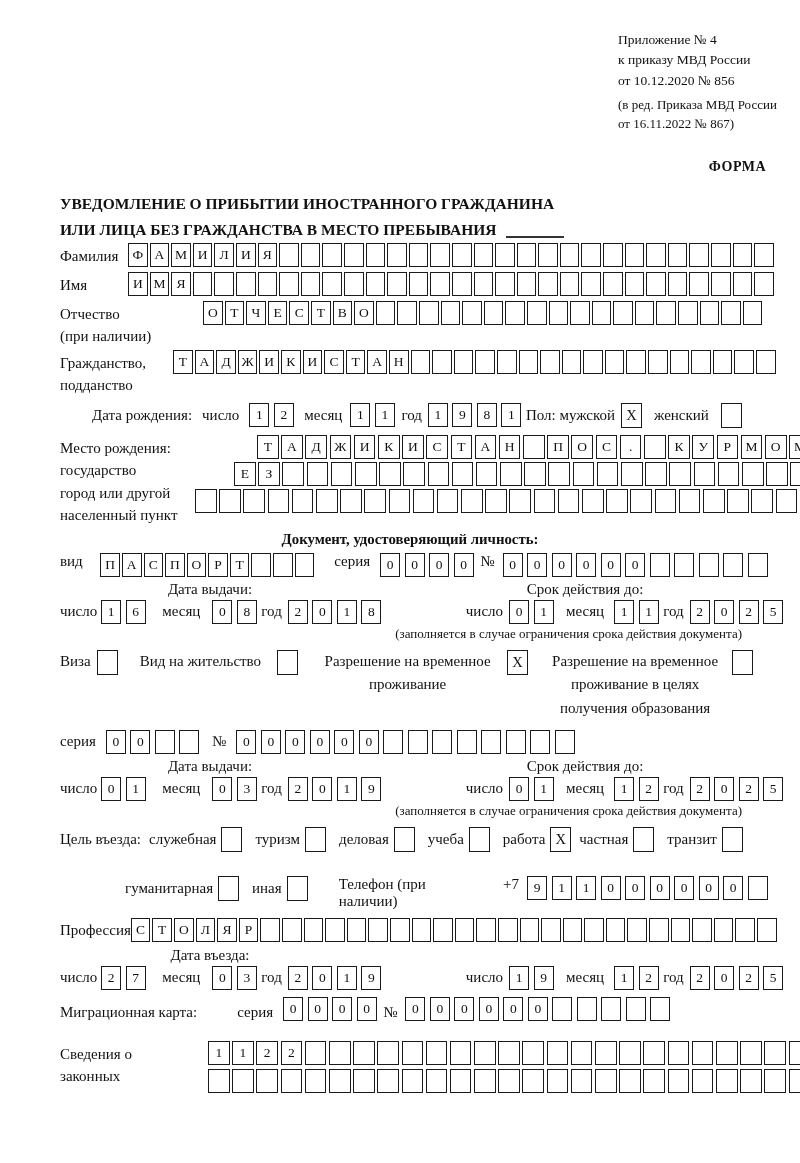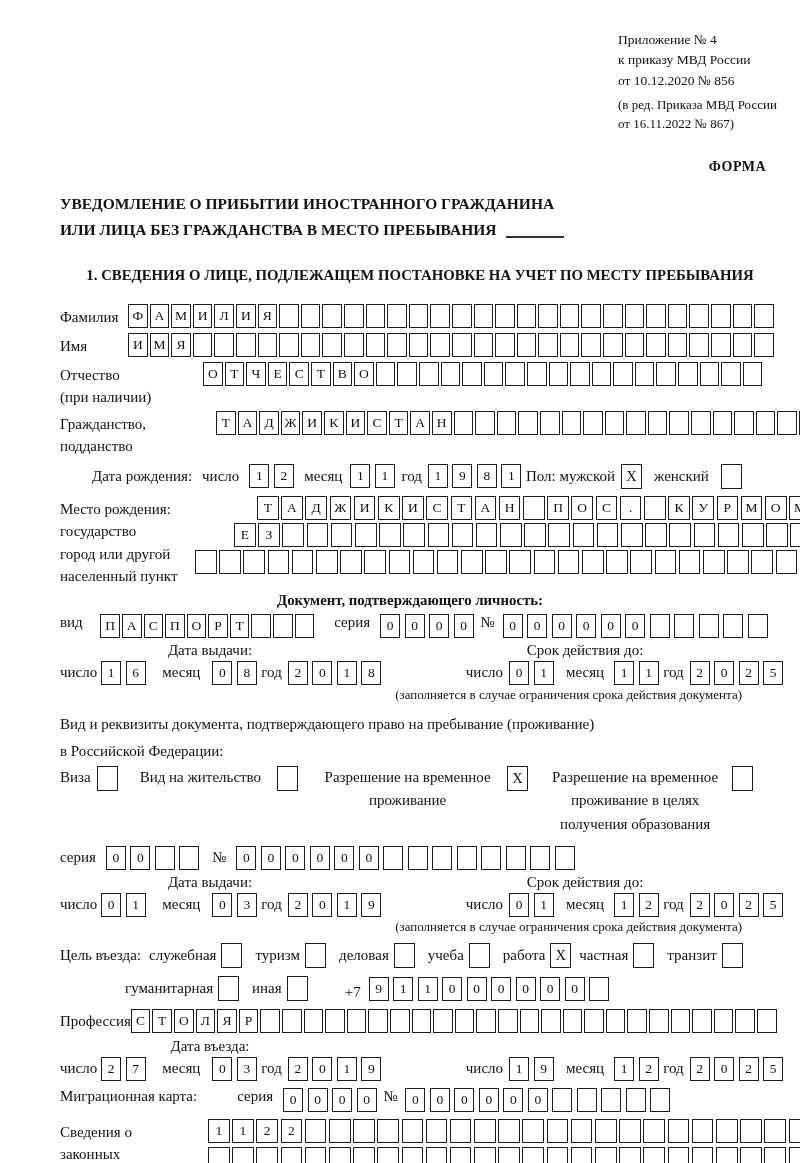--- a/index.html
+++ b/index.html
@@ -55,21 +55,20 @@
     </div>
   </div>
 
   <div class="forma">ФОРМА</div>
 
   <div class="title">
     <div>УВЕДОМЛЕНИЕ О ПРИБЫТИИ ИНОСТРАННОГО ГРАЖДАНИНА</div>
     <div><span>ИЛИ ЛИЦА БЕЗ ГРАЖДАНСТВА В МЕСТО ПРЕБЫВАНИЯ</span><span class="uline"></span></div>
   </div>
 
-  <div class="section1">1. СВЕДЕНИЯ О ЛИЦЕ, ПОДЛЕЖАЩЕМ ПОСТАНОВКЕ НА УЧЕТ ПО МЕСТУ ПРЕБЫВАНИЯ</div>
 
   <div class="frow">
     <span class="flabel" style="width:68px;">Фамилия</span>
     <span class="cells">
         <span class="cell">Ф</span>
         <span class="cell">А</span>
         <span class="cell">М</span>
         <span class="cell">И</span>
         <span class="cell">Л</span>
         <span class="cell">И</span>
@@ -164,21 +163,21 @@
         <span class="cell"></span>
         <span class="cell"></span>
         <span class="cell"></span>
         <span class="cell"></span>
         <span class="cell"></span>
         <span class="cell"></span>
         <span class="cell"></span>
       </span>
   </div>
 
-  <div class="frow" style="margin-bottom:6px;gap:43px;">
+  <div class="frow" style="margin-bottom:6px;">
     <span class="flabel" style="width:113px;">
       <span>Гражданство,</span><br>
       <span>подданство</span>
     </span>
     <span class="cells">
         <span class="cell">Т</span>
         <span class="cell">А</span>
         <span class="cell">Д</span>
         <span class="cell">Ж</span>
         <span class="cell">И</span>
@@ -316,21 +315,21 @@
           <span class="cell"></span>
           <span class="cell"></span>
           <span class="cell"></span>
           <span class="cell"></span>
           <span class="cell"></span>
           <span class="cell"></span>
         </span>
     </span>
   </div>
 
-  <div class="doc-head">Документ, подтверждающего личность:</div>
+  <div class="doc-head">Документ, удостоверяющий личность:</div>
 
   <div class="frow" style="">
     <span class="dlab" style="padding-top:0;width:68px;">вид</span>
     <span class="cells">
         <span class="cell">П</span>
         <span class="cell">А</span>
         <span class="cell">С</span>
         <span class="cell">П</span>
         <span class="cell">О</span>
         <span class="cell">Р</span>
@@ -397,24 +396,20 @@
     <span class="dlab" style="margin-right:6px;">год</span>
     <span class="cells dt">
         <span class="cell">2</span>
         <span class="cell">0</span>
         <span class="cell">2</span>
         <span class="cell">5</span>
       </span>
   </div>
   <div class="note-right">(заполняется в случае ограничения срока действия документа)</div>
 
-  <div class="intro">
-    <div>Вид и реквизиты документа, подтверждающего право на пребывание (проживание)</div>
-    <div>в Российской Федерации:</div>
-  </div>
 
   <div class="permit-row">
     <span class="permit-label" style="margin-right:6px;">Виза</span>
     <span class="cb"></span>
     <span class="permit-label" style="margin-left:22px;margin-right:16px;">Вид на жительство</span>
     <span class="cb"></span>
     <span class="permit-label" style="margin-left:22px;margin-right:12px;width:175px;">
       <span>Разрешение на временное</span><br>
       <span>проживание</span>
     </span>
@@ -489,21 +484,21 @@
     <span class="dlab" style="margin-right:6px;">год</span>
     <span class="cells dt">
         <span class="cell">2</span>
         <span class="cell">0</span>
         <span class="cell">2</span>
         <span class="cell">5</span>
       </span>
   </div>
   <div class="note-right">(заполняется в случае ограничения срока действия документа)</div>
 
-  <div class="frow" style="align-items:center;margin-bottom:8px;">
+  <div class="frow" style="align-items:center;margin-bottom:24px;">
     <span class="dlab" style="padding-top:0;margin-right:8px;">Цель въезда:</span>
     <span class="opt">
         <span class="ol">служебная</span>
         <span class="cb"></span>
       </span>
     <span class="opt">
         <span class="ol">туризм</span>
         <span class="cb"></span>
       </span>
     <span class="opt">
@@ -521,29 +516,30 @@
     <span class="opt">
         <span class="ol">частная</span>
         <span class="cb"></span>
       </span>
     <span class="opt" style="margin-right:0;">
         <span class="ol">транзит</span>
         <span class="cb"></span>
       </span>
   </div>
 
-  <div class="frow" style="align-items:flex-end;margin-bottom:8px;">
+  <div class="frow" style="align-items:flex-start;margin-bottom:8px;">
     <span class="opt" style="margin-left:65px;">
         <span class="ol">гуманитарная</span>
         <span class="cb"></span>
       </span>
     <span class="opt">
         <span class="ol">иная</span>
         <span class="cb"></span>
       </span>
+    <span class="dlab" style="padding-top:0;margin-left:18px;">Телефон (при наличии)</span>
     <span class="dlab" style="padding-top:0;margin-left:24px;margin-right:8px;">+7</span>
     <span class="cells dt">
         <span class="cell">9</span>
         <span class="cell">1</span>
         <span class="cell">1</span>
         <span class="cell">0</span>
         <span class="cell">0</span>
         <span class="cell">0</span>
         <span class="cell">0</span>
         <span class="cell">0</span>
@@ -621,21 +617,21 @@
       </span>
     <span class="dlab" style="margin-right:6px;">год</span>
     <span class="cells dt">
         <span class="cell">2</span>
         <span class="cell">0</span>
         <span class="cell">2</span>
         <span class="cell">5</span>
       </span>
   </div>
 
-  <div class="frow" style="align-items:flex-start;margin-bottom:7px;">
+  <div class="frow" style="align-items:flex-end;margin-bottom:20px;">
     <span class="dlab" style="padding-top:0;">Миграционная карта:</span>
     <span class="dlab" style="padding-top:0;margin-left:40px;margin-right:10px;">серия</span>
     <span class="cells dt">
         <span class="cell">0</span>
         <span class="cell">0</span>
         <span class="cell">0</span>
         <span class="cell">0</span>
       </span>
     <span class="dlab" style="padding-top:0;margin-left:2px;margin-right:8px;">№</span>
     <span class="cells dt">

